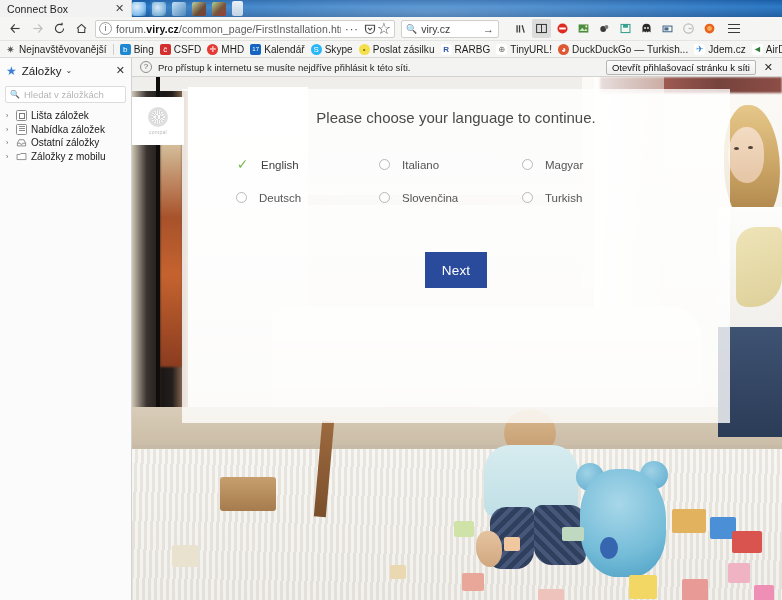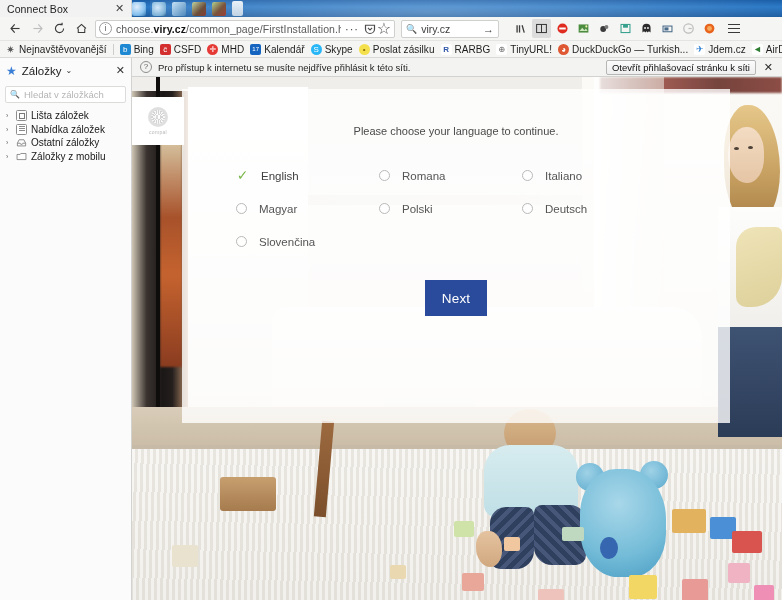--- a/index.html
+++ b/index.html
@@ -335,22 +335,22 @@
   .card {
     position: absolute; left: 50px; top: 12px; width: 548px; height: 334px;
     background: rgba(255,255,255,.80);
   }
   .card-hello {
     text-align: center; margin-top: 42px;
     font-family: "Liberation Sans", sans-serif;
     font-size: 27px; font-weight: 300; color: #8c9bc4; letter-spacing: .5px;
   }
   .card-sub {
-    text-align: center; margin-top: 36px;
-    font-size: 11px; color: #4a4a4a; font-weight: 400;
+    text-align: center; margin-top: 20px;
+    font-size: 15px; color: #4a4a4a; font-weight: 400;
   }
 
   .lang-grid {
     margin: 30px auto 0 auto; width: 440px;
     display: grid; grid-template-columns: 143px 143px 143px;
     row-gap: 16px;
   }
   .lang-opt { display: flex; align-items: center; height: 17px; }
   .radio {
     width: 11px; height: 11px; border: 1px solid #b9b9b9; border-radius: 50%;
@@ -414,21 +414,21 @@
     </div>
     <div class="navbtn">
       <svg width="13" height="13" viewBox="0 0 16 16">
           <path d="M2.5 8 L8 3 L13.5 8" fill="none" stroke="#3b3b3b" stroke-width="1.3"></path>
           <path d="M4 8 V13 H12 V8" fill="none" stroke="#3b3b3b" stroke-width="1.3"></path>
         </svg>
     </div>
 
     <div class="urlbar">
       <span class="url-info">i</span>
-      <span class="url-text"><span>choose.</span><b>viry.cz</b><span>/common_page/FirstInstallation.html</span></span>
+      <span class="url-text"><span>forum.</span><b>viry.cz</b><span>/common_page/FirstInstallation.html</span></span>
       <span class="url-dots">···</span>
       <span class="url-ico">
         <svg width="12" height="12" viewBox="0 0 16 16">
             <path d="M2 3 H14 V8 A6 6 0 0 1 2 8 Z" fill="none" stroke="#4b4b4b" stroke-width="1.6"></path>
             <path d="M5.2 6.6 L8 9.2 L10.8 6.6" fill="none" stroke="#4b4b4b" stroke-width="1.5"></path>
           </svg>
       </span>
       <span class="url-ico">☆</span>
     </div>
 
@@ -693,47 +693,43 @@
     </div>
 
     <div class="card">
       <div class="card-sub">Please choose your language to continue.</div>
 
       <div class="lang-grid">
         <div class="lang-opt selected">
           <span class="check">✓</span>
           <span class="lang-label">English</span>
         </div>
-        <div class="lang-opt">
-          <span class="radio"></span>
-          <span class="lang-label">Romana</span>
-        </div>
 
         <div class="lang-opt">
           <span class="radio"></span>
           <span class="lang-label">Italiano</span>
         </div>
         <div class="lang-opt">
           <span class="radio"></span>
           <span class="lang-label">Magyar</span>
         </div>
 
         <div class="lang-opt">
           <span class="radio"></span>
-          <span class="lang-label">Polski</span>
-        </div>
-        <div class="lang-opt">
-          <span class="radio"></span>
           <span class="lang-label">Deutsch</span>
         </div>
 
         <div class="lang-opt">
           <span class="radio"></span>
           <span class="lang-label">Slovenčina</span>
         </div>
+        <div class="lang-opt">
+          <span class="radio"></span>
+          <span class="lang-label">Turkish</span>
+        </div>
         <div></div>
       </div>
 
       <div class="next-wrap">
         <button class="next-btn">Next</button>
       </div>
     </div>
 
   </div>
 </div>

